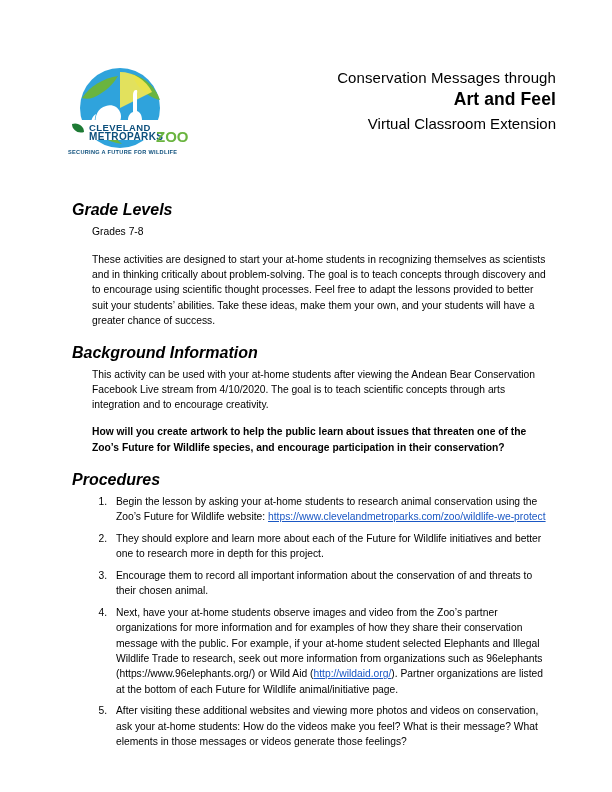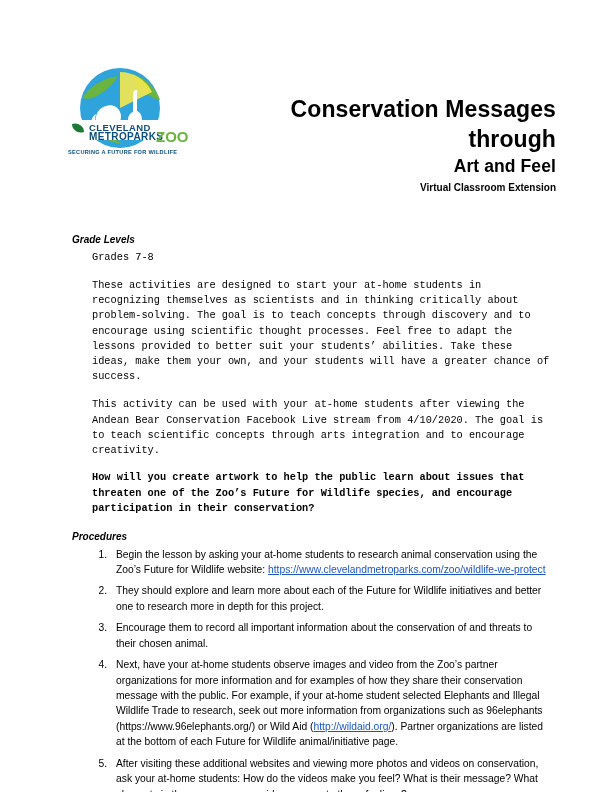--- a/index.html
+++ b/index.html
@@ -40,71 +40,68 @@
     height: 96px;
   }
   .logo svg { display: block; }
 
   .title-block {
     flex: 1 1 auto;
     text-align: right;
     padding-top: 10px;
   }
   .title-line1 {
-    font-size: 23px;
-    font-weight: bold;
+    font-size: 15px;
+    font-weight: normal;
     line-height: 1.32;
     letter-spacing: .1px;
-    margin-top: 26px;
   }
   .title-line2 {
     font-size: 17.5px;
     font-weight: bold;
     line-height: 1.32;
     letter-spacing: .1px;
   }
   .subtitle {
-    font-size: 10px;
-    font-weight: bold;
+    font-size: 15px;
+    font-weight: normal;
     line-height: 1.5;
     margin-top: 2px;
   }
 
   
   .content {
     padding: 0 60px 0 72px;
     box-sizing: border-box;
     margin-top: 38px;
     font-size: 10.3px;
     line-height: 1.48;
   }
   .section {
     margin-bottom: 13px;
   }
   .section-heading {
     font-weight: bold;
     font-style: italic;
-    font-size: 10px;
+    font-size: 16px;
     margin-bottom: 2px;
   }
   .section-body {
     padding-left: 20px;
     text-align: left;
   }
   .section-body p {
     margin: 0;
-    font-family: Liberation Mono, monospace;
   }
   .question {
     font-weight: bold;
     padding-left: 20px;
     margin-top: 12px;
     margin-bottom: 4px;
     line-height: 1.5;
-    font-family: Liberation Mono, monospace;
   }
   ol.procedures {
     margin: 2px 0 0 0;
     padding-left: 38px;
   }
   ol.procedures > li {
     margin-bottom: 6px;
     padding-left: 6px;
     line-height: 1.5;
   }
@@ -164,20 +161,21 @@
       </div>
     </div>
 
     <div class="section">
       <div class="section-body">
         <p>These activities are designed to start your at-home students in recognizing themselves as scientists and in thinking critically about problem-solving. The goal is to teach concepts through discovery and to encourage using scientific thought processes. Feel free to adapt the lessons provided to better suit your students’ abilities. Take these ideas, make them your own, and your students will have a greater chance of success.</p>
       </div>
     </div>
 
     <div class="section">
+      <div class="section-heading">Background Information</div>
       <div class="section-body">
         <p>This activity can be used with your at-home students after viewing the Andean Bear Conservation Facebook Live stream from 4/10/2020.  The goal is to teach scientific concepts through arts integration and to encourage creativity.</p>
       </div>
       <div class="question">How will you create artwork to help the public learn about issues that threaten one of the Zoo’s Future for Wildlife species, and encourage participation in their conservation?</div>
     </div>
 
     <div class="section">
       <div class="section-heading">Procedures</div>
       <ol class="procedures">
         <li>

